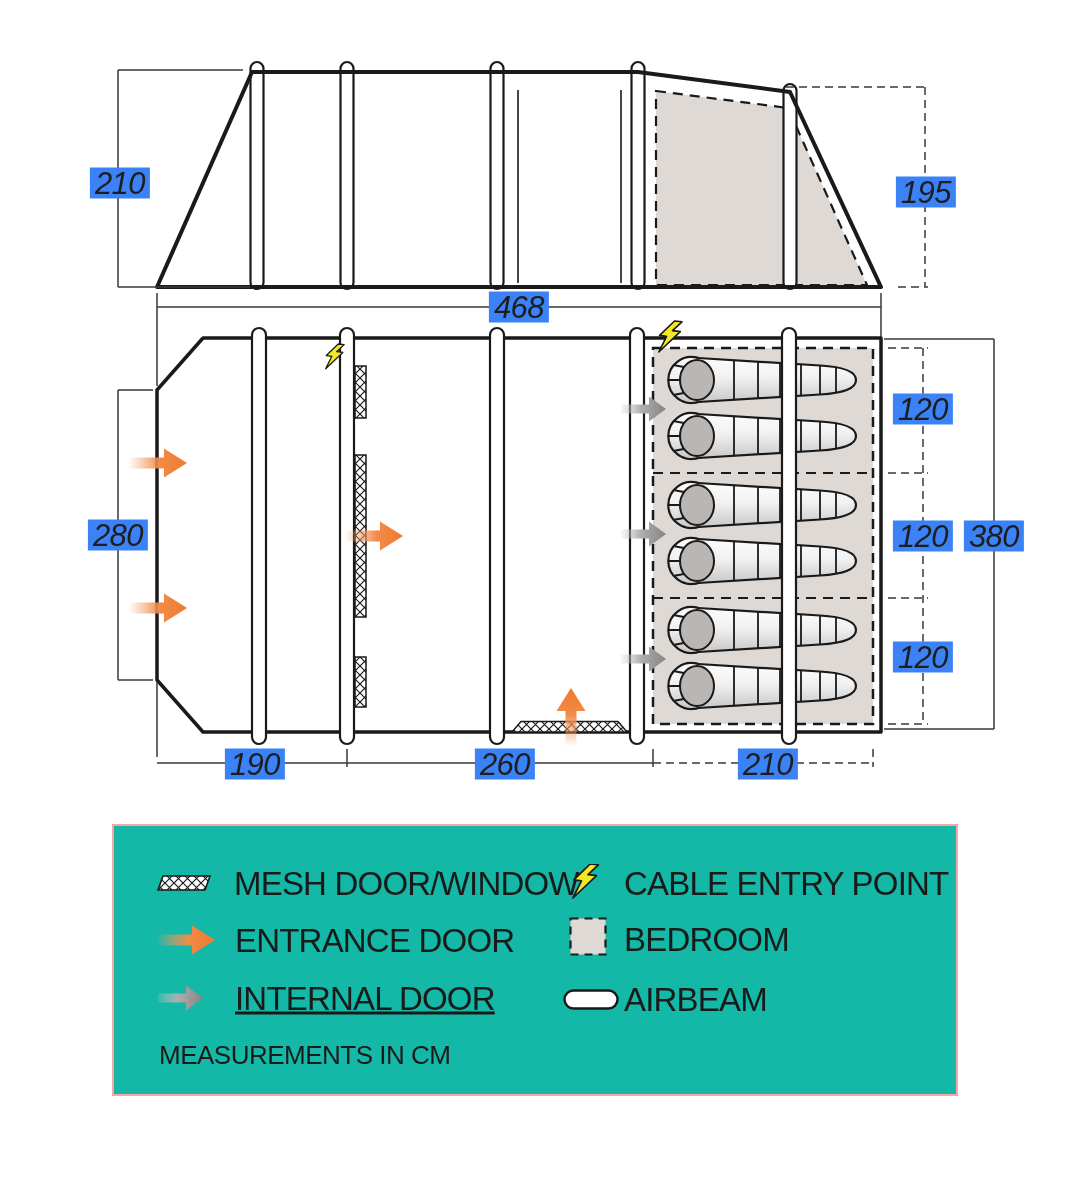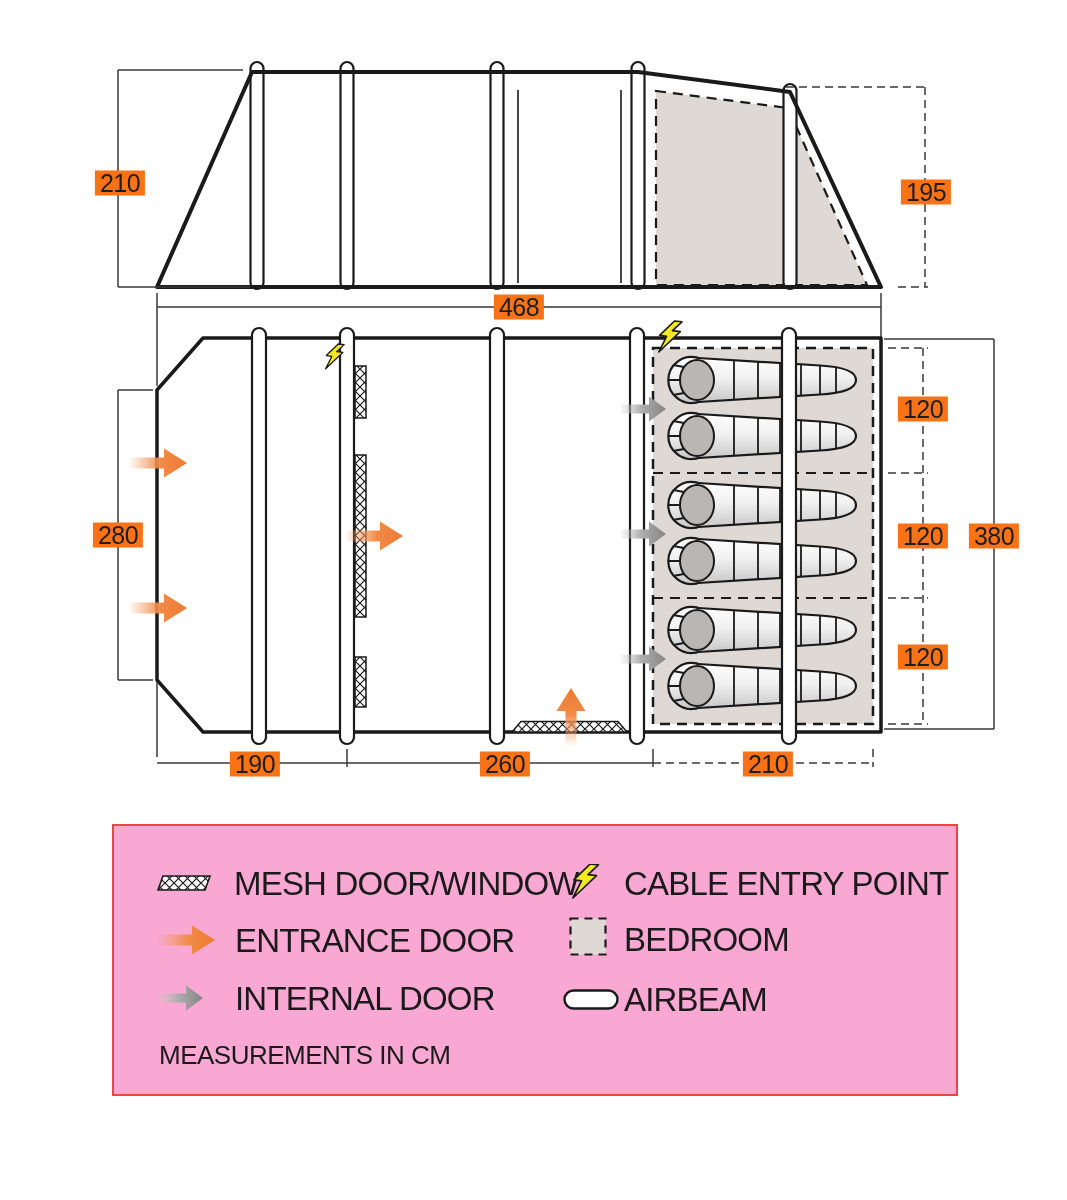--- a/index.html
+++ b/index.html
@@ -3,26 +3,26 @@
 <meta charset="utf-8">
 <style>
   html,body{margin:0;padding:0;background:#ffffff;}
   #canvas{
     position:relative;width:1067px;height:1200px;background:#ffffff;overflow:hidden;
     font-family:"Liberation Sans", sans-serif;color:#1a1a1a;
   }
   #diagram{position:absolute;left:0;top:0;}
   .dim{
     position:absolute;transform:translate(-50%,-50%);
-    background:#f97316;padding:0 5px;font-size:25px;line-height:1;
-    letter-spacing:-0.5px;color:#1e1e1e;white-space:nowrap;
+    background:#3b82f6;padding:0 5px;font-size:31px;line-height:1;
+    letter-spacing:-0.5px;color:#1e1e1e;white-space:nowrap;font-style:italic;
   }
   #legend-box{
     position:absolute;left:112px;top:824px;width:846px;height:272px;
-    border:2px solid #ef4444;box-sizing:border-box;background:#f9a8d4;
+    border:2px solid #fca5a5;box-sizing:border-box;background:#14b8a6;
   }
   .legend-label{
     position:absolute;transform:translateY(-50%);
     font-size:33px;line-height:1;letter-spacing:-0.8px;color:#1a1a1a;white-space:nowrap;
   }
   .legend-note{
     position:absolute;transform:translateY(-50%);
     font-size:26px;line-height:1;letter-spacing:-0.5px;color:#1a1a1a;white-space:nowrap;
   }
   .legend-icon{position:absolute;}
@@ -212,21 +212,21 @@
     <svg class="legend-icon" style="left:44px;top:159px;" width="46" height="26" viewBox="0 0 46 26">
       <defs>
         <linearGradient id="grayGradL" x1="0" y1="0" x2="1" y2="0">
           <stop offset="0" stop-color="#C9C9C9" stop-opacity="0.15"></stop>
           <stop offset="0.45" stop-color="#ADADAD"></stop>
           <stop offset="1" stop-color="#858585"></stop>
         </linearGradient>
       </defs>
       <path d="M0,8.5 L28,8.5 L28,0.5 L45,13 L28,25.5 L28,17.5 L0,17.5 Z" fill="url(#grayGradL)"></path>
     </svg>
-    <div class="legend-label" style="left:121px;top:172px;">INTERNAL DOOR</div>
+    <div class="legend-label" style="left:121px;top:172px;text-decoration:underline;">INTERNAL DOOR</div>
 
     <svg class="legend-icon" style="left:449px;top:163px;" width="56" height="21" viewBox="0 0 56 21">
       <rect x="1.5" y="1.5" width="53" height="18" rx="9" fill="#ffffff" stroke="#1a1a1a" stroke-width="2.4"></rect>
     </svg>
     <div class="legend-label" style="left:510px;top:173px;">AIRBEAM</div>
 
     <div class="legend-note" style="left:45px;top:229px;">MEASUREMENTS IN CM</div>
   </div>
 
 </div>

